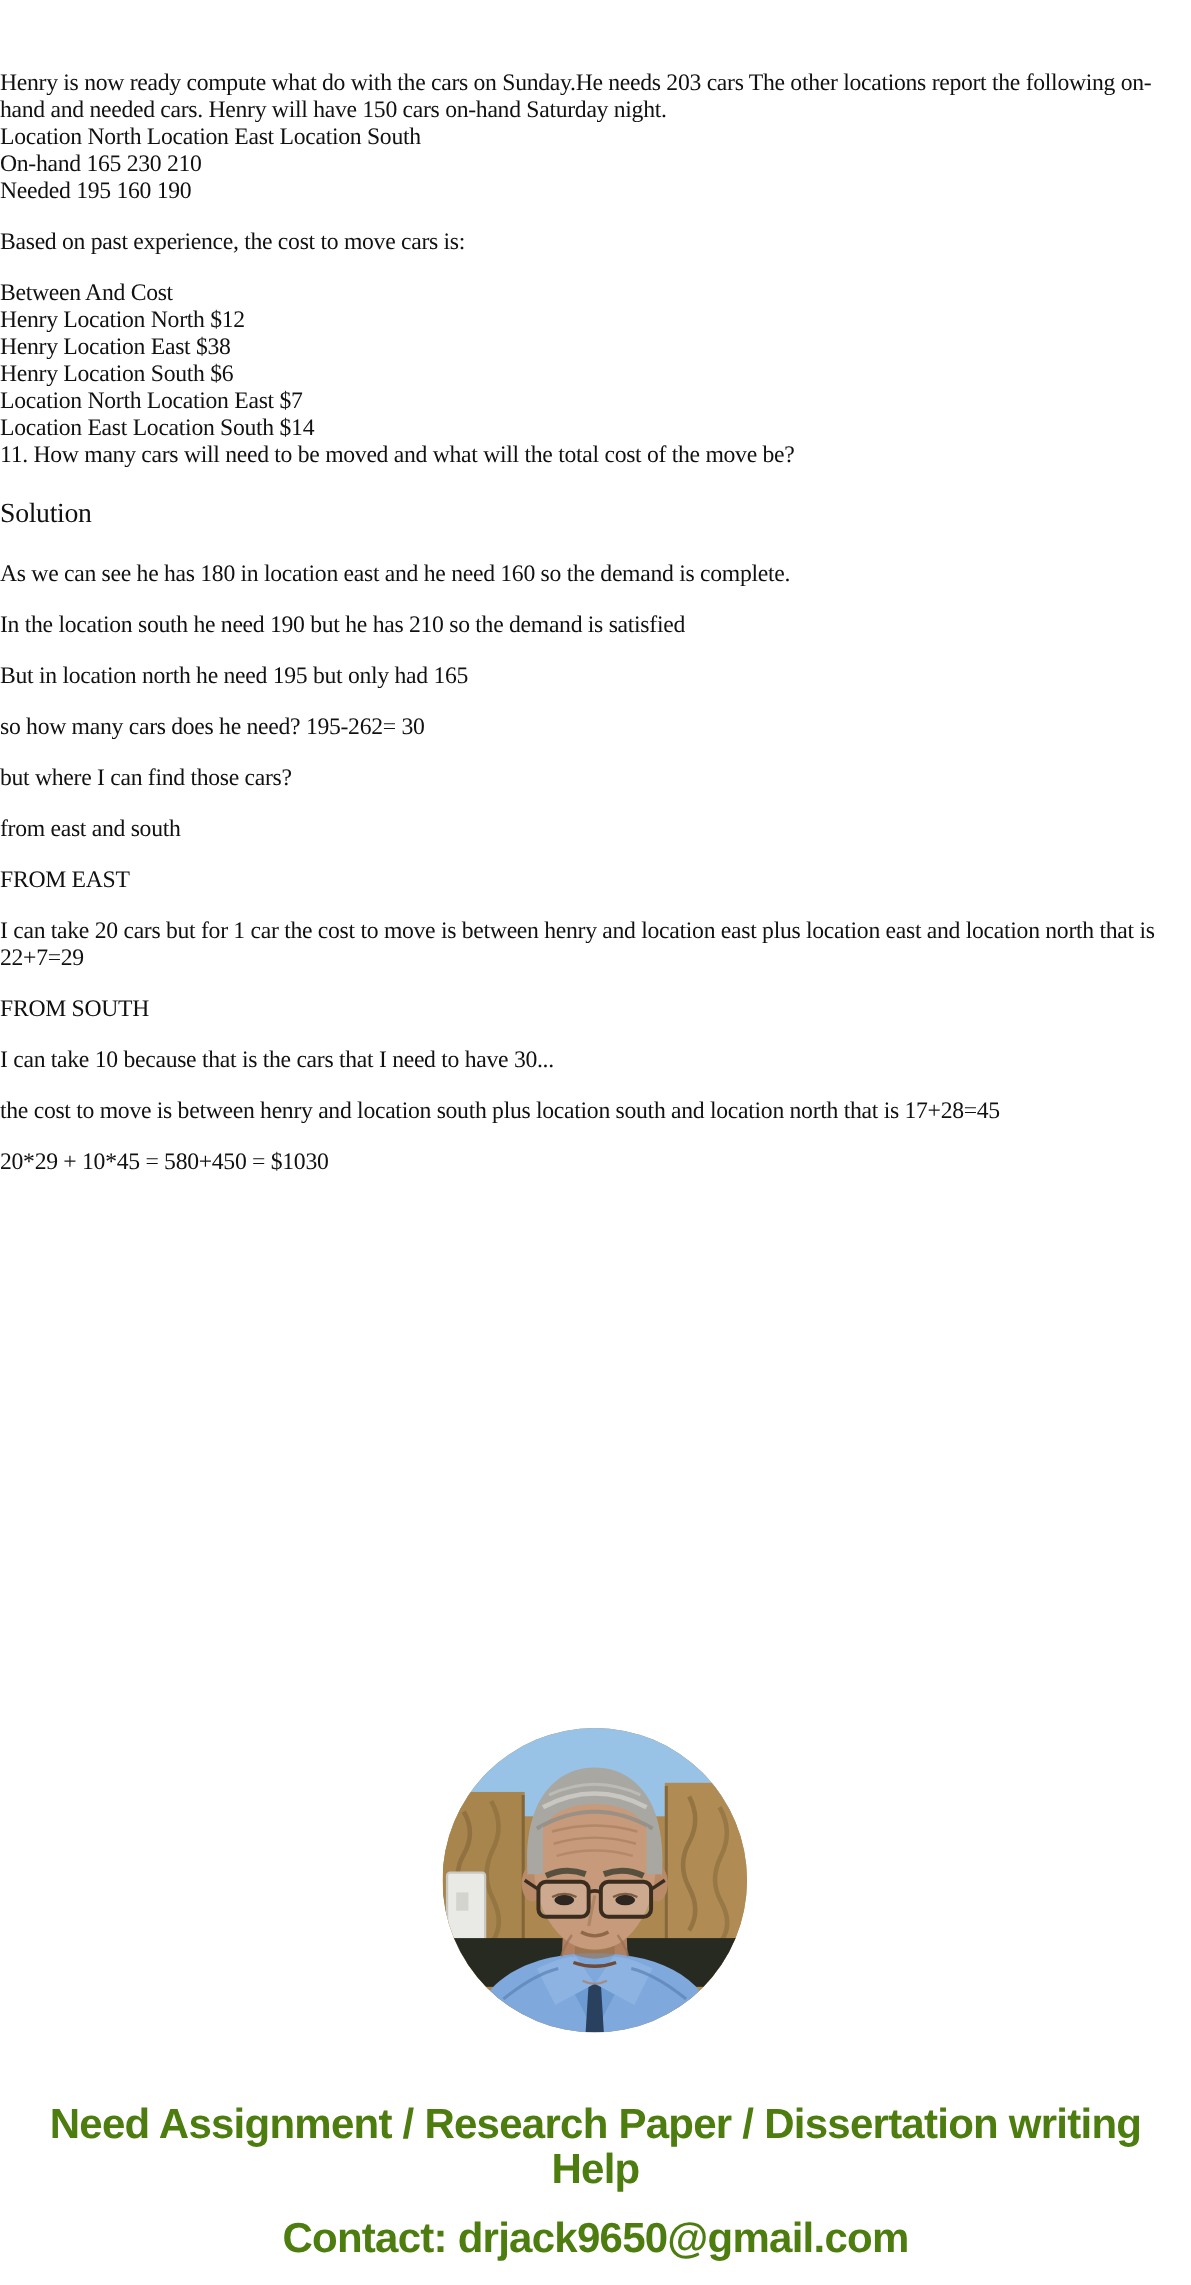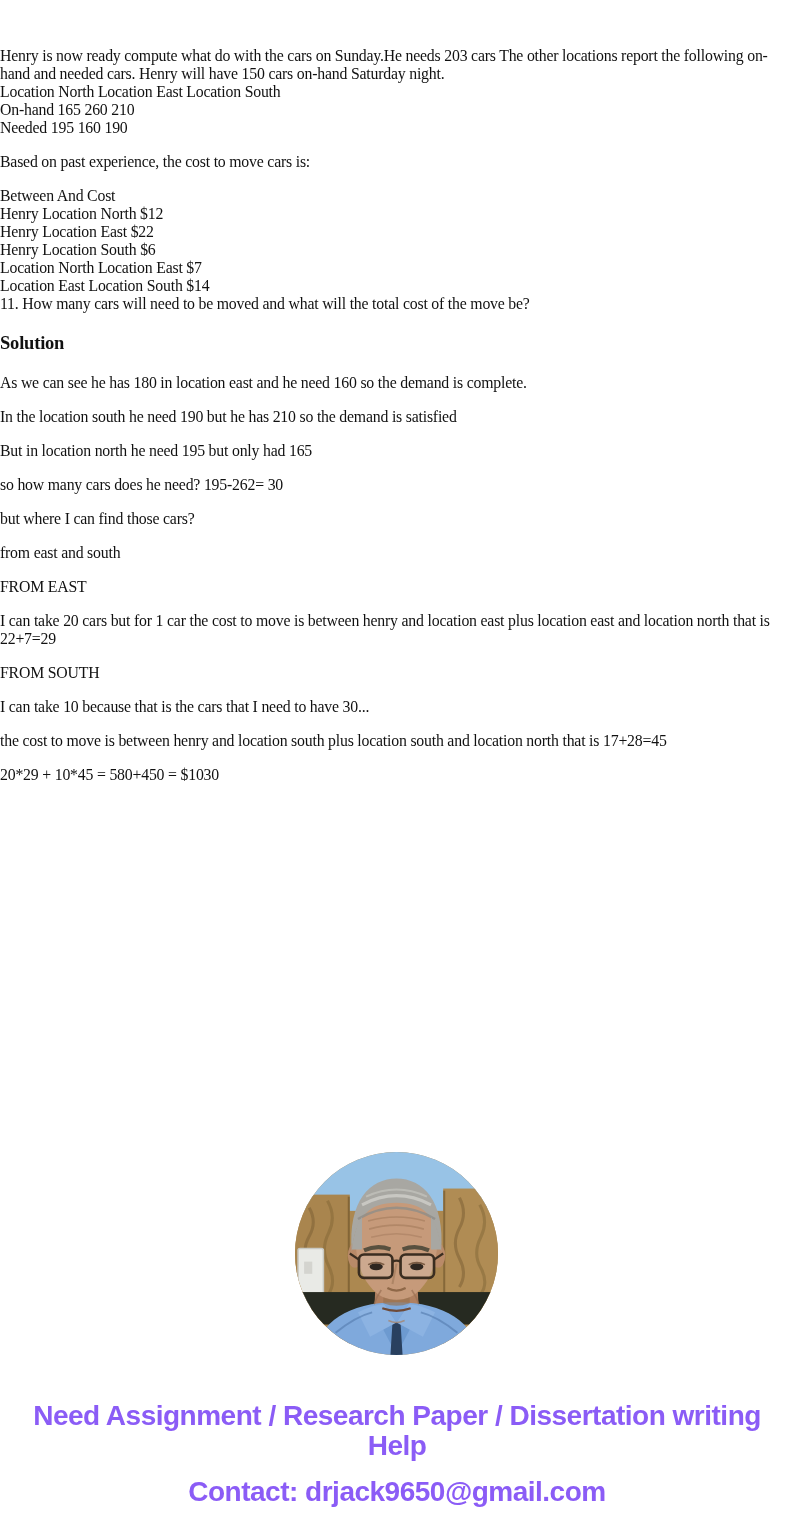--- a/index.html
+++ b/index.html
@@ -19,21 +19,21 @@
     line-height: 18px;
     letter-spacing: -0.2px;
     margin-top: 40px;
   }
   .para { margin: 0 0 16px 0; }
   .para:first-child { margin-top: 0; }
   .line { display: block; }
   .solution-heading {
     font-size: 18.5px;
     line-height: 21px;
-    font-weight: bold;
+    font-weight: normal;
     margin: 20px 0;
     font-family: "Liberation Serif", serif;
   }
   .avatar-wrap {
     position: absolute;
     top: 1152px;
     left: 295px;
     width: 203px;
     height: 203px;
   }
@@ -41,46 +41,46 @@
   .footer {
     position: absolute;
     top: 1401px;
     left: 0;
     width: 794px;
     text-align: center;
     font-family: "Liberation Sans", sans-serif;
     font-weight: bold;
     font-size: 28px;
     line-height: 30px;
-    color: #8b5cf6;
+    color: #4d7c0f;
     letter-spacing: -0.5px;
   }
   .footer .help-line { max-width: 760px; margin: 0 auto; }
   .footer .contact-line { max-width: 760px; margin: 16px auto; }
 </style>
 </head>
 <body>
 
 <div class="page">
 
   <div class="doc">
 
     <div class="para">
       <span>Henry is now ready compute what do with the cars on Sunday.He needs 203 cars The other locations report the following on-hand and needed cars. Henry will have 150 cars on-hand Saturday night.</span>
       <span class="line">Location North Location East Location South</span>
-      <span class="line">On-hand 165 260 210</span>
+      <span class="line">On-hand 165 230 210</span>
       <span class="line">Needed 195 160 190</span>
     </div>
 
     <div class="para">Based on past experience, the cost to move cars is:</div>
 
     <div class="para">
       <span class="line">Between And Cost</span>
       <span class="line">Henry Location North $12</span>
-      <span class="line">Henry Location East $22</span>
+      <span class="line">Henry Location East $38</span>
       <span class="line">Henry Location South $6</span>
       <span class="line">Location North Location East $7</span>
       <span class="line">Location East Location South $14</span>
       <span class="line">11. How many cars will need to be moved and what will the total cost of the move be?</span>
     </div>
 
     <div class="solution-heading">Solution</div>
 
     <div class="para">As we can see he has 180 in location east and he need 160 so the demand is complete.</div>
     <div class="para">In the location south he need 190 but he has 210 so the demand is satisfied</div>

